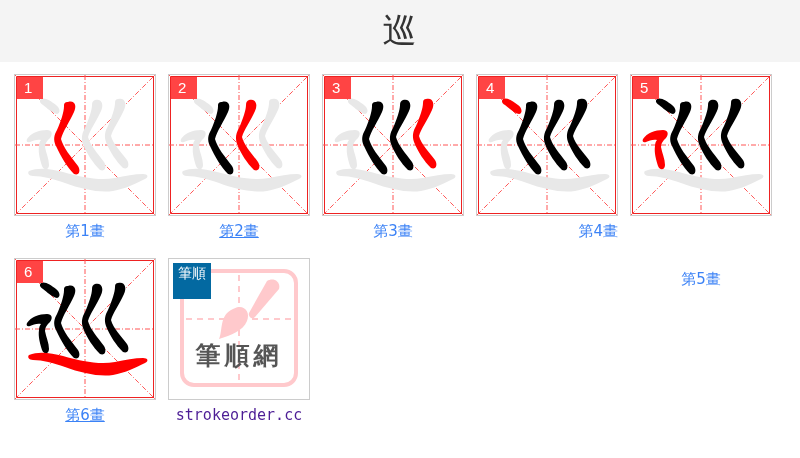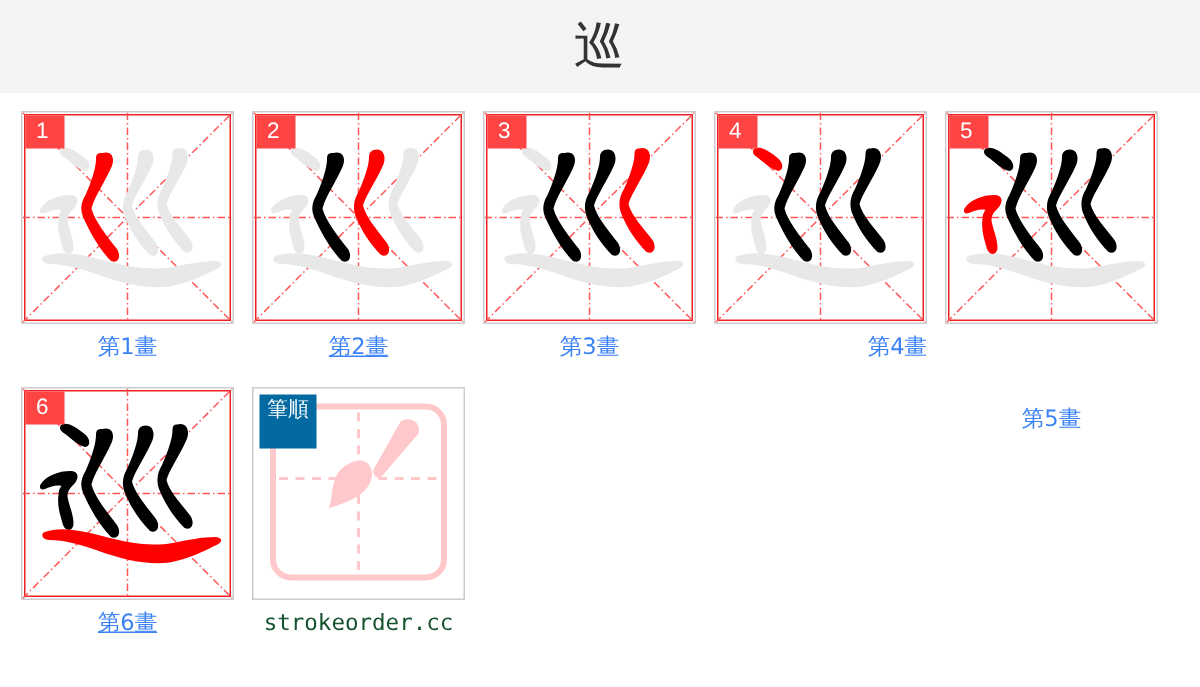--- a/index.html
+++ b/index.html
@@ -32,21 +32,21 @@
     background: #ff4444; color: #ffffff;
     font-family: "Liberation Sans", sans-serif;
     font-size: 15px; line-height: 22px; padding-left: 7px;
   }
   .caption {
     position: absolute; width: 142px; text-align: center;
     font-size: 15px; color: #3b82f6;
   }
   .caption-url {
     font-family: "DejaVu Sans Mono", "Liberation Mono", monospace;
-    font-size: 15px; color: #14532d;
+    font-size: 15px; color: #4c1d95;
   }
 
   .logo-badge {
     position: absolute; left: 4px; top: 4px;
     height: 36px; padding: 0 5px;
     background: #0369a1; color: #ffffff;
     font-size: 14px; line-height: 20px;
   }
   .logo-text {
     position: absolute; left: 0; width: 140px; top: 80px;
@@ -208,14 +208,15 @@
   <svg viewBox="0 0 140 140">
     <rect x="13" y="12" width="114" height="114" rx="12" ry="12" fill="none" stroke="#ffc9cc" stroke-width="4"></rect>
     <g stroke="#ffc9cc" stroke-width="2" stroke-dasharray="6,5" fill="none">
       <line x1="70" y1="16" x2="70" y2="124"></line>
       <line x1="17" y1="60" x2="123" y2="60"></line>
     </g>
     <path d="M98,22 C104,18 112,22 110,30 L86,58 C83,61 79,58 80,54 Z" fill="#ffc9cc"></path>
     <path d="M64,50 C74,44 82,52 78,62 C74,72 62,76 50,80 C54,72 50,56 64,50 Z" fill="#ffc9cc"></path>
   </svg>
   <div class="logo-badge">筆順</div>
+  <div class="logo-text">筆順網</div>
 </div>
 <div class="caption caption-url" style="left:168px; top:406px;">strokeorder.cc</div>
 
 </body></html>

